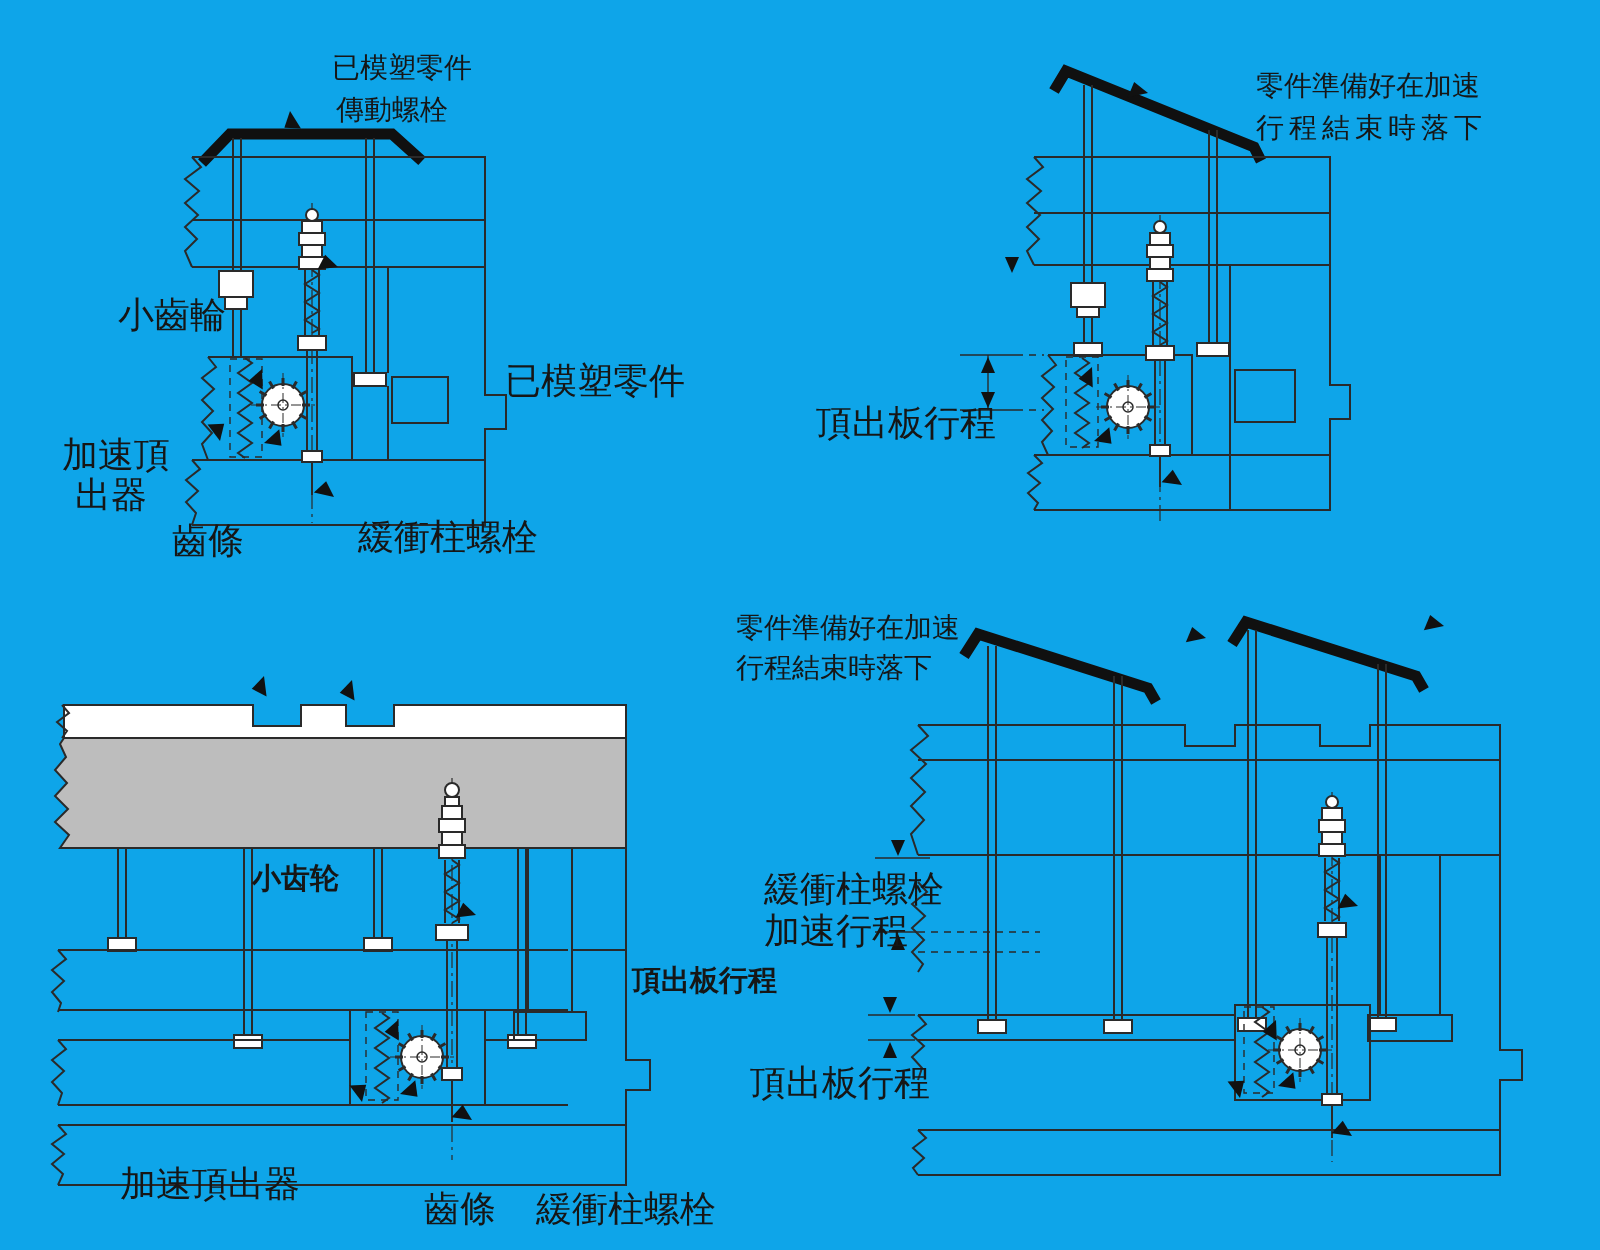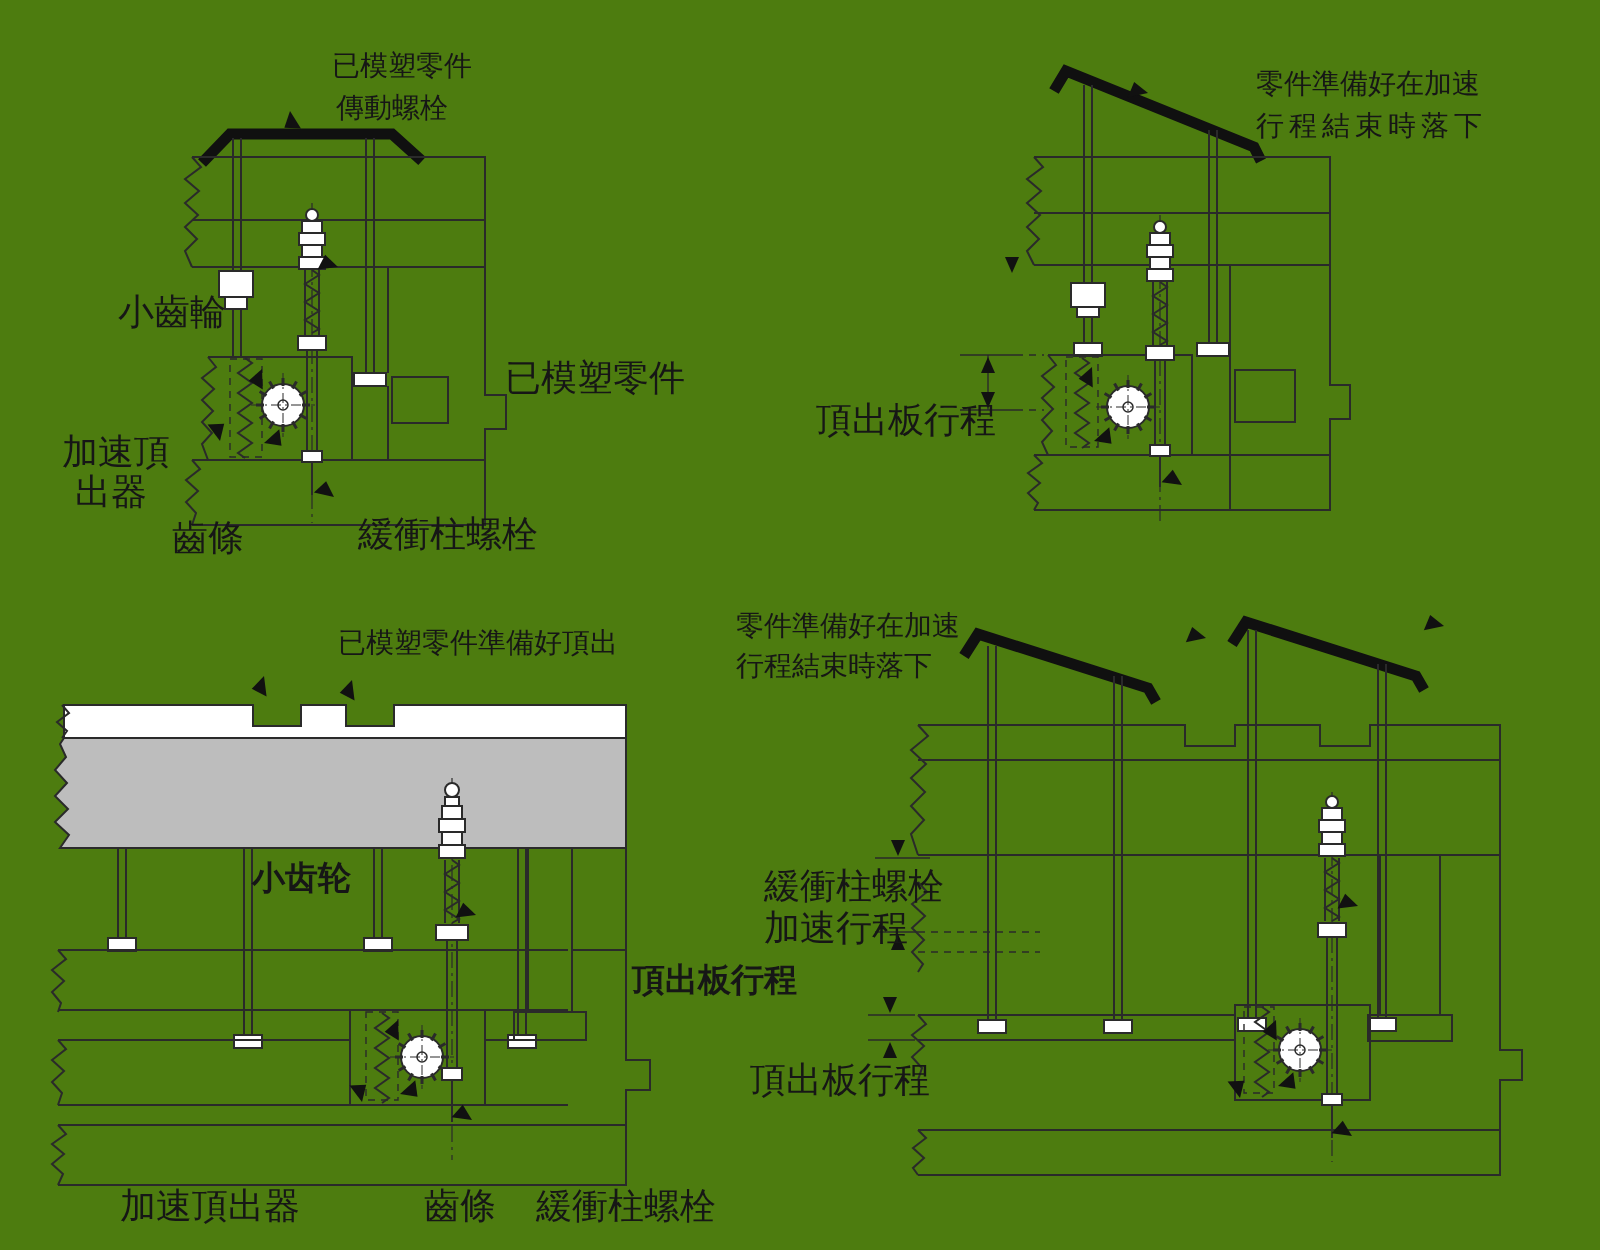--- a/index.html
+++ b/index.html
@@ -1,22 +1,22 @@
 <!DOCTYPE html>
 <html><head>
 <meta charset="utf-8">
 <style>
   *{margin:0;padding:0;box-sizing:border-box}
   html,body{background:#fff}
-  #canvas{position:relative;width:1600px;height:1250px;background:#4d7c0f;overflow:hidden;
-          font-family:Liberation Mono, monospace;color:#1a1a1a}
+  #canvas{position:relative;width:1600px;height:1250px;background:#0ea5e9;overflow:hidden;
+          font-family:Liberation Sans, sans-serif;color:#1a1a1a}
   .art{position:absolute}
   .lbl{position:absolute;font-size:36px;line-height:1.25;white-space:nowrap;color:#161616}
   .lbl.title{font-size:28px}
-  .lbl.bold{font-weight:bold;font-size:33px}
+  .lbl.bold{font-weight:bold;font-size:29px}
   .sp{letter-spacing:5px}
   
   .ln{stroke:#2a2a2a;stroke-width:2;fill:none}
   .lt{stroke:#2a2a2a;stroke-width:1.4;fill:none}
   .thk{stroke:#101010;stroke-width:11;fill:none;stroke-linejoin:miter;stroke-linecap:butt}
   .wht{fill:#fff;stroke:#2a2a2a;stroke-width:2}
   .gry{fill:#bdbdbd;stroke:#2a2a2a;stroke-width:2}
   .dash{stroke-dasharray:7 6}
   .cl{stroke:#2a2a2a;stroke-width:1.2;fill:none;stroke-dasharray:16 5 3 5}
   .fb{fill:#111;stroke:none}
@@ -305,24 +305,23 @@
   <div class="lbl" style="left:505px;top:358px">已模塑零件</div>
   <div class="lbl" style="left:62px;top:432px">加速頂</div>
   <div class="lbl" style="left:75px;top:472px">出器</div>
   <div class="lbl" style="left:172px;top:518px">齒條</div>
   <div class="lbl" style="left:358px;top:514px">緩衝柱螺栓</div>
 
   <div class="lbl title" style="left:1256px;top:68px">零件準備好在加速</div>
   <div class="lbl title sp" style="left:1256px;top:110px">行程結束時落下</div>
   <div class="lbl" style="left:816px;top:400px">頂出板行程</div>
 
-  <div class="lbl title" style="left:338px;top:627px">已模塑零件準備好頂出</div>
   <div class="lbl bold" style="left:252px;top:860px">小齿轮</div>
   <div class="lbl bold" style="left:632px;top:962px">頂出板行程</div>
-  <div class="lbl" style="left:120px;top:1186px">加速頂出器</div>
+  <div class="lbl" style="left:120px;top:1161px">加速頂出器</div>
   <div class="lbl" style="left:424px;top:1186px">齒條</div>
   <div class="lbl" style="left:536px;top:1186px">緩衝柱螺栓</div>
 
   <div class="lbl title" style="left:736px;top:610px">零件準備好在加速</div>
   <div class="lbl title" style="left:736px;top:650px">行程結束時落下</div>
   <div class="lbl" style="left:764px;top:866px">緩衝柱螺栓</div>
   <div class="lbl" style="left:764px;top:908px">加速行程</div>
   <div class="lbl" style="left:750px;top:1060px">頂出板行程</div>
 
 </div>

